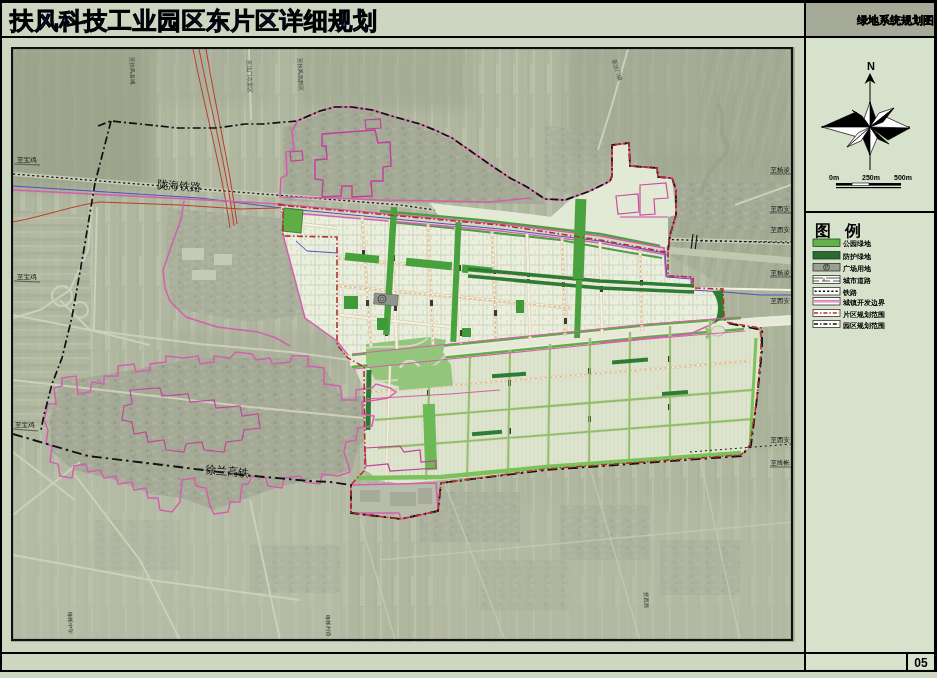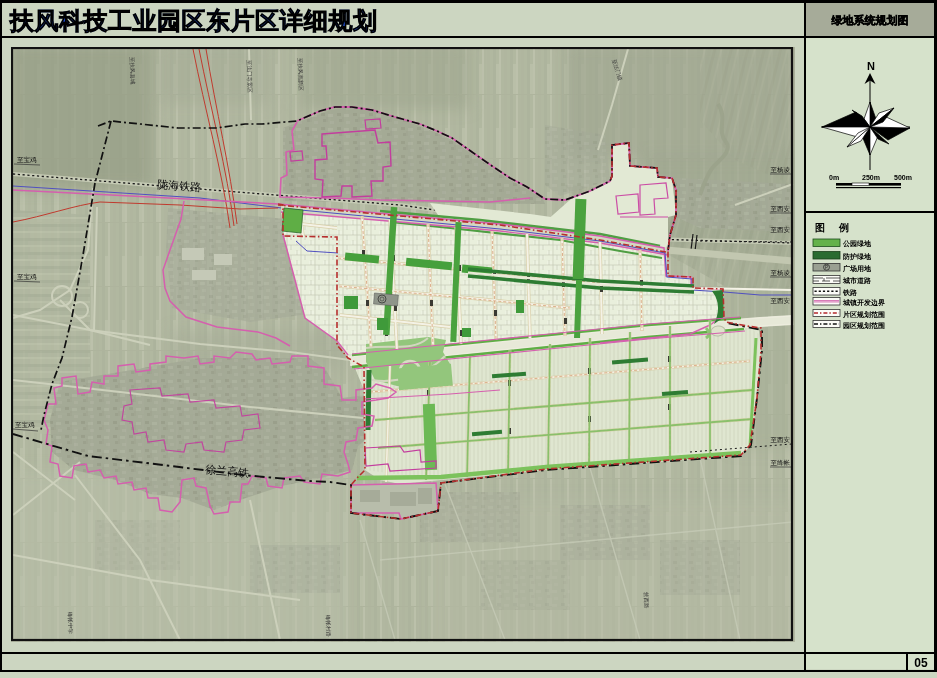--- a/index.html
+++ b/index.html
@@ -18,21 +18,21 @@
 <div class="abs" style="left:0;top:670px;width:937px;height:2px;background:#000"></div>
 
 <div class="abs" style="left:10px;top:5px;width:780px;height:30px;color:#1d4ed8;font-size:24px;font-weight:bold;letter-spacing:0.5px;-webkit-text-stroke:0.8px #000">扶风科技工业园区东片区详细规划</div>
 
 <div class="abs" style="left:2px;top:36px;width:803px;height:2px;background:#000"></div>
 
 <div class="abs" style="left:804px;top:0;width:2px;height:672px;background:#000"></div>
 
 <div class="abs" style="left:806px;top:3px;width:128px;height:33px;background:#a6ab99"></div>
 
-<div class="abs" style="left:806px;top:13px;width:128px;text-align:center;font-size:11px;font-weight:bold;color:#000;-webkit-text-stroke:0.4px #000">绿地系统规划图</div>
+<div class="abs" style="left:806px;top:13px;width:128px;text-align:right;font-size:11px;font-weight:bold;color:#000;-webkit-text-stroke:0.4px #000">绿地系统规划图</div>
 
 <div class="abs" style="left:806px;top:36px;width:128px;height:2px;background:#000"></div>
 
 <div class="abs" style="left:806px;top:38px;width:128px;height:631px;background:#d6e2cb"></div>
 
 <div class="abs" style="left:863px;top:60px;width:16px;text-align:center;font-size:11px;font-weight:bold">N</div>
 
 <svg class="abs" style="left:805px;top:38px" width="129" height="174" viewBox="805 38 129 174">
   <g stroke="#000" fill="none" stroke-width="1">
     <line x1="870" y1="80" x2="870" y2="170"></line>
@@ -63,21 +63,21 @@
 
 <svg class="abs" style="left:805px;top:180px" width="129" height="12" viewBox="805 180 129 12">
   <rect x="836" y="183" width="16" height="2.6" fill="#000"></rect>
   <rect x="852" y="183" width="17" height="2.6" fill="#fff" stroke="#000" stroke-width="0.6"></rect>
   <rect x="869" y="183" width="32" height="2.6" fill="#000"></rect>
   <rect x="836" y="187" width="65" height="1.2" fill="#000"></rect>
 </svg>
 
 <div class="abs" style="left:806px;top:211px;width:128px;height:2px;background:#000"></div>
 
-<div class="abs" style="left:815px;top:221px;font-size:10px;font-weight:bold;letter-spacing:14px">图例</div>
+<div class="abs" style="left:815px;top:221px;font-size:16px;font-weight:bold;letter-spacing:14px">图例</div>
 
 <svg class="abs" style="left:805px;top:213px" width="129" height="130" viewBox="805 213 129 130">
 
   <rect x="813" y="239" width="27" height="7.5" fill="#64b24a" stroke="#1c4c1c" stroke-width="0.8"></rect>
 
   <rect x="813" y="251.5" width="27" height="7.5" fill="#2a6b30" stroke="#1c401c" stroke-width="0.8"></rect>
 
   <rect x="813" y="263.5" width="27" height="7.5" fill="#9aa092" stroke="#333" stroke-width="0.8"></rect>
   <circle cx="826.5" cy="267.2" r="3" fill="none" stroke="#222" stroke-width="0.7"></circle>
   <text x="826.5" y="269.3" font-size="4.5" text-anchor="middle" fill="#222">P</text>

